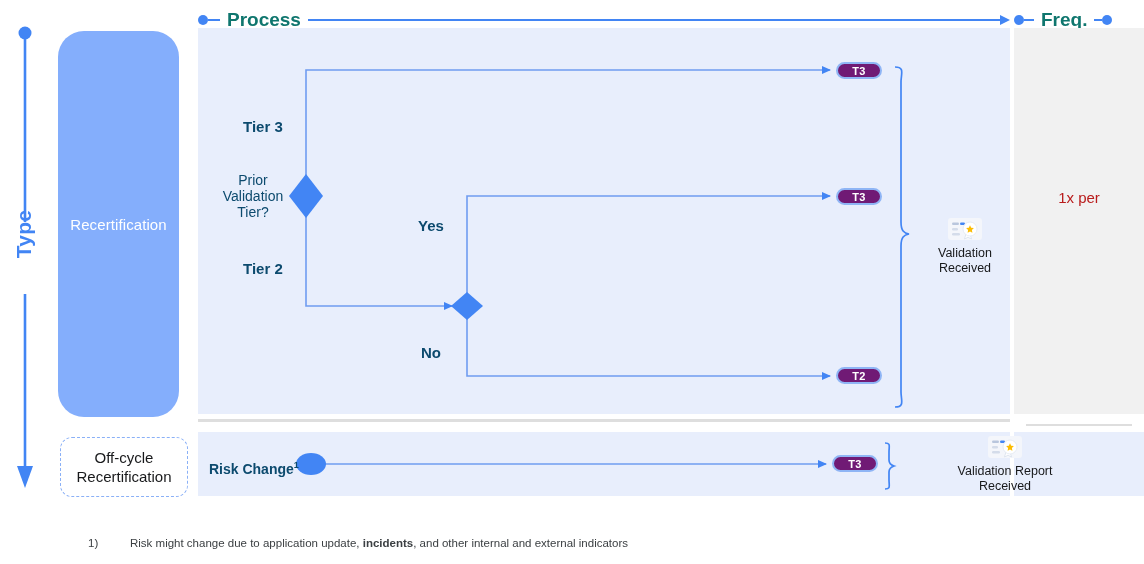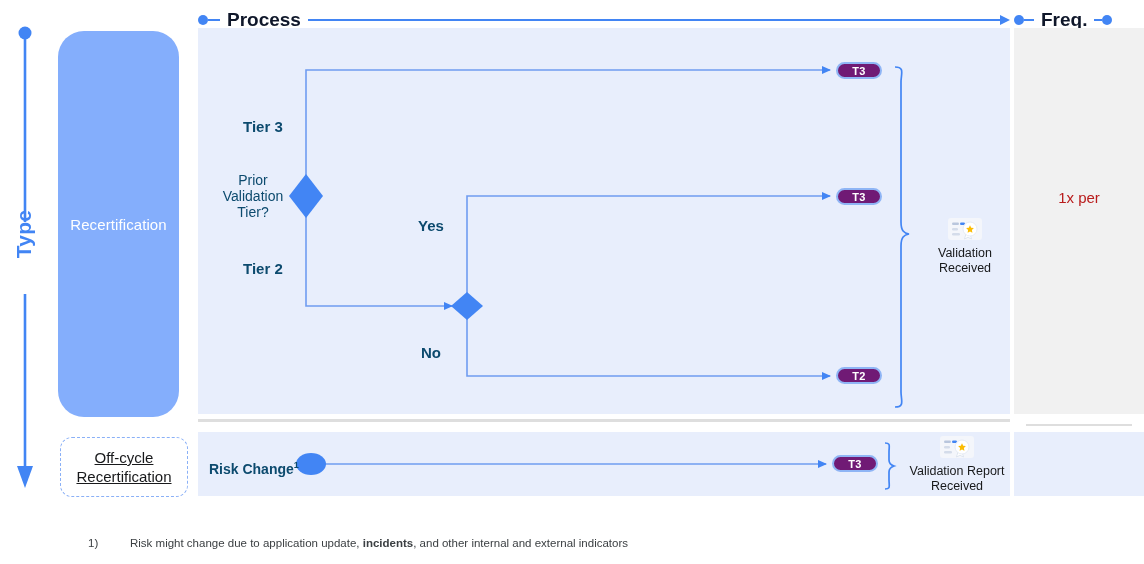--- a/index.html
+++ b/index.html
@@ -56,40 +56,39 @@
     border-radius: 12px;
     background: #ffffff;
     display: flex; align-items: center; justify-content: center;
   }
   #offcycle-block .label {
     color: #18191b;
     font-size: 15px;
     line-height: 19px;
     text-align: center;
     font-weight: 400;
-    text-decoration: underline;
   }
 
   
   .col-header {
     position: absolute;
     display: flex; align-items: center;
     height: 20px;
     top: 10px;
   }
   .col-header .dot {
     width: 10px; height: 10px; border-radius: 50%;
     background: #4285f4; flex: none;
   }
   .col-header .seg {
     height: 2px; background: #4285f4; flex: none;
   }
   .col-header .grow { flex: 1 1 auto; height: 2px; background: #4285f4; }
   .col-header .txt {
-    color: #0f172a; font-size: 19px; font-weight: 700;
+    color: #0f766e; font-size: 19px; font-weight: 700;
     padding: 0 7px; white-space: nowrap; line-height: 20px;
   }
   .col-header .arrowhead {
     width: 0; height: 0; flex: none;
     border-left: 10px solid #4285f4;
     border-top: 5.5px solid transparent;
     border-bottom: 5.5px solid transparent;
   }
   #hdr-process { left: 198px; width: 812px; }
   #hdr-freq    { left: 1014px; width: 130px; }
@@ -180,21 +179,21 @@
     text-align: center;
   }
   .outcome .out-label {
     font-size: 12.5px; color: #18191b; line-height: 15px;
   }
   .outcome .award-icon {
     display: block; margin: 0 auto 4px auto;
     width: 38px; height: 26px;
   }
   #outcome-validation { left: 918px; top: 216px; }
-  #outcome-report     { left: 902px; top: 434px; width: 110px; }
+  #outcome-report     { left: 950px; top: 434px; width: 110px; }
 
   
   #footnote {
     position: absolute;
     left: 88px; top: 536px;
     display: flex;
     font-size: 11.5px;
     color: #3c4043;
     line-height: 15px;
   }

